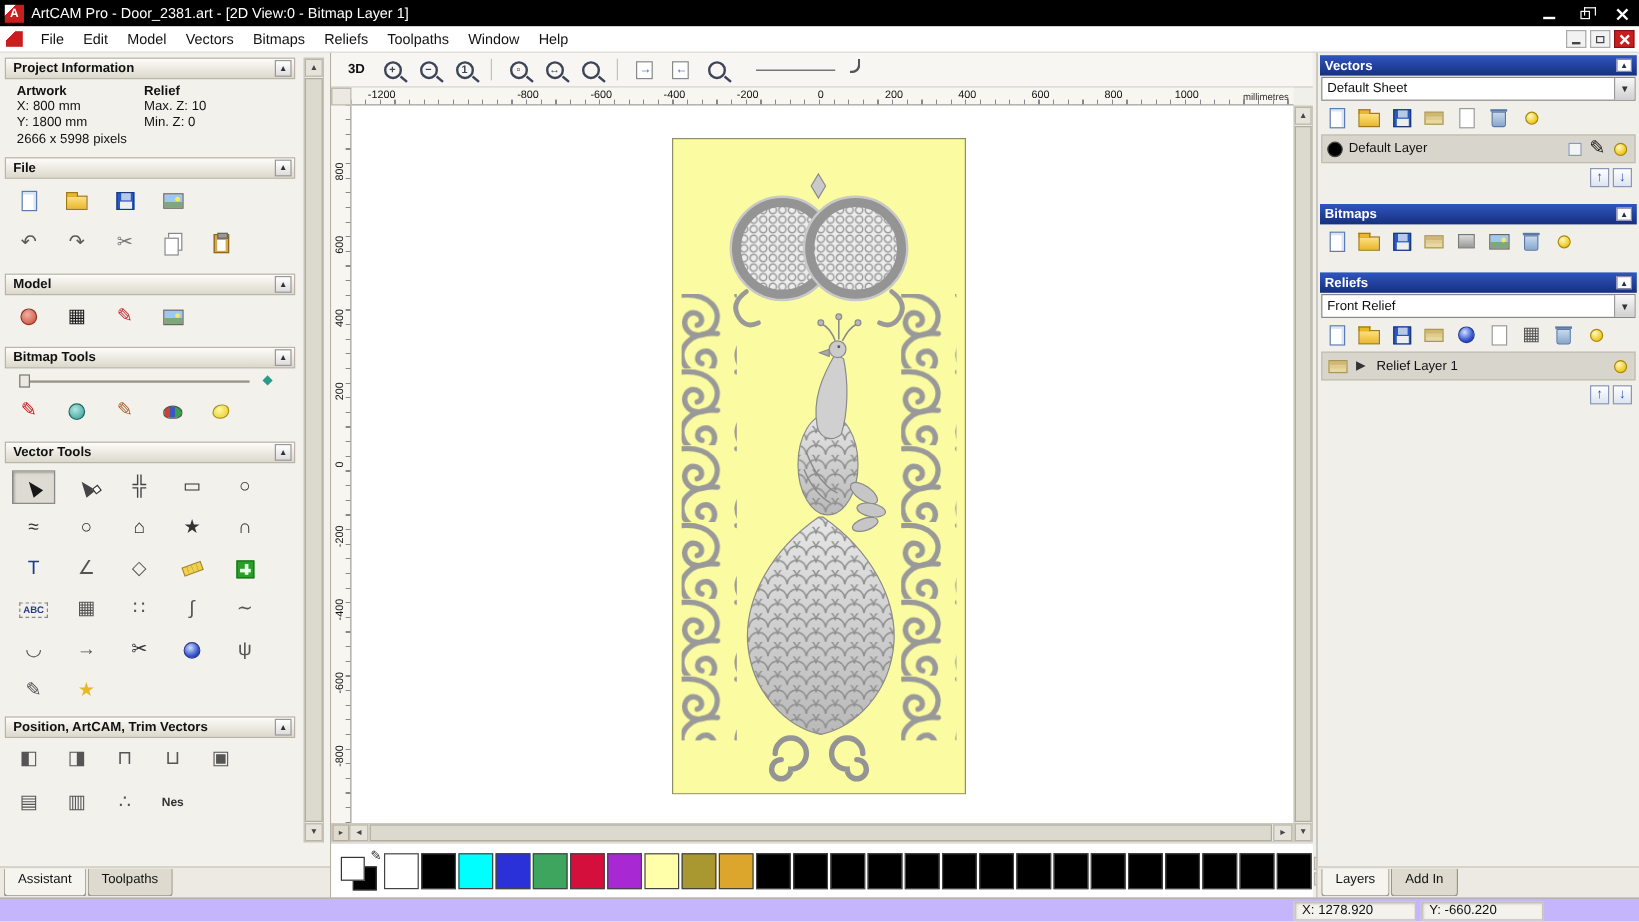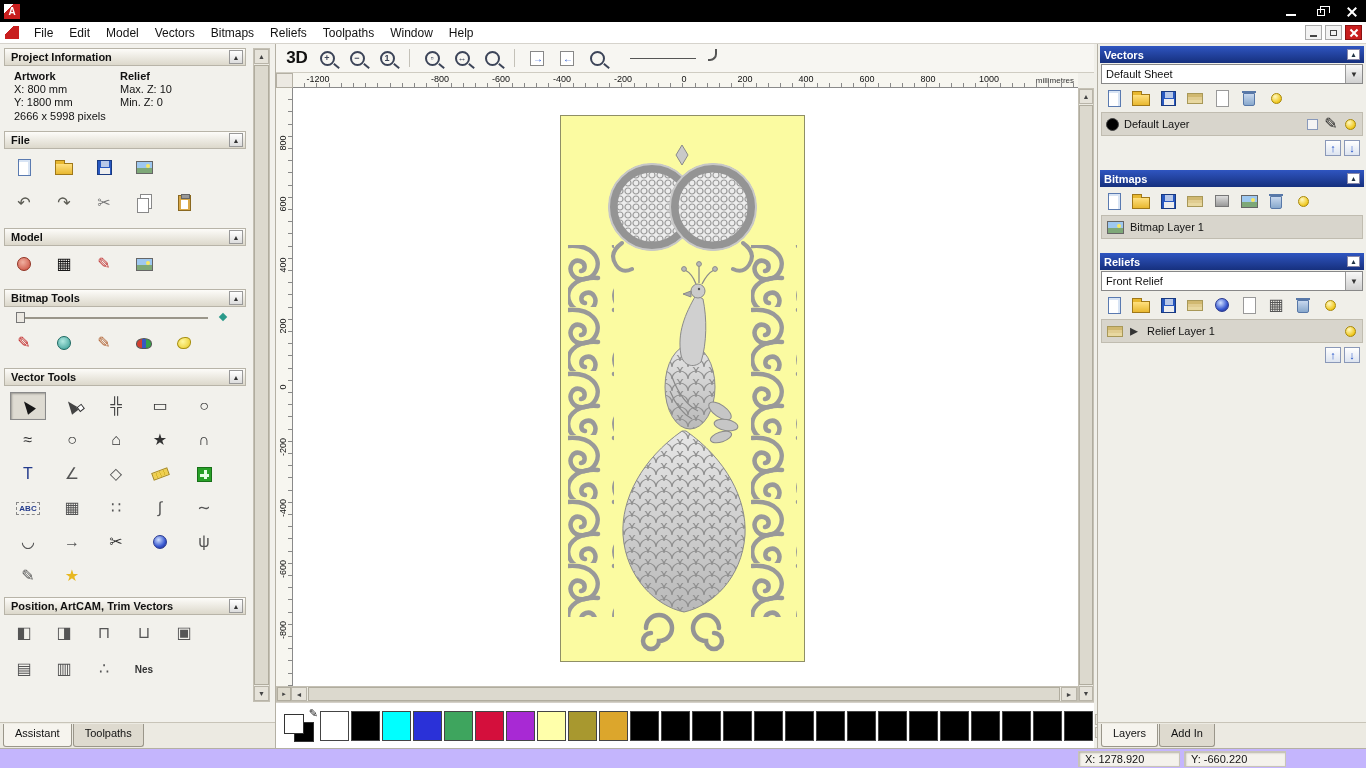--- a/index.html
+++ b/index.html
@@ -29,21 +29,21 @@
   .msh-rest{position:relative;width:7px;height:6px;border:1px solid #444}
   .mbtn.close{background:#c81e1e;border-color:#8a1212}
   .msh-close{position:relative;width:9px;height:9px}
   .msh-close::before,.msh-close::after{content:"";position:absolute;left:4px;top:0;width:2px;height:10px;background:#fff}
   .msh-close::before{transform:rotate(45deg)}.msh-close::after{transform:rotate(-45deg)}
 
   
   .tcell{display:inline-flex;align-items:center;justify-content:center;min-width:24px;height:24px;border:1px solid transparent}
   .tcell.pressed{background:#dedbd2;border:1px solid #8a8a8a;box-shadow:inset 1px 1px 2px rgba(0,0,0,.3)}
   .icg{font-size:16px;line-height:1}
-  .ictext{font-weight:bold;font-size:17px}
+  .ictext{font-weight:bold;font-size:11px}
   .vsep{width:1px;height:18px;background:#c4c1b8;margin:0 5px}
 
   .zoomic{position:relative;width:15px;height:15px;border:2px solid #3c4458;border-radius:50%;display:flex;align-items:center;justify-content:center;font-size:9px;font-weight:bold;color:#3c4458}
   .zoomic::after{content:"";position:absolute;width:7px;height:2px;background:#3c4458;right:-7px;bottom:-3px;transform:rotate(40deg)}
 
   .ic-page{width:13px;height:17px;background:#fff;border:1px solid #5a7ab0;box-shadow:inset -2px 2px 0 #d8e4f4;display:block}
   .ic-pagew{width:13px;height:17px;background:#fff;border:1px solid #999;display:block}
   .ic-folder{width:18px;height:12px;background:linear-gradient(#ffe080,#e8b830);border:1px solid #a07818;position:relative;margin-top:4px;display:block}
   .ic-folder::before{content:"";position:absolute;top:-4px;left:-1px;width:8px;height:3px;background:#e8b830;border:1px solid #a07818;border-bottom:none}
   .ic-disk{width:15px;height:15px;background:#2858c0;border:1px solid #1a3a80;position:relative;display:block}
@@ -156,20 +156,21 @@
   .statusbar{position:absolute;left:0;top:748px;width:1366px;height:20px;background:#c4b5fd;border-top:1px solid #b4b0a4}
   .scell{position:absolute;top:2px;height:16px;border:1px solid #c8c4b8;box-shadow:inset 1px 1px 2px #b8b4a8;background:#f4f2ec;padding:1px 6px}
 </style>
 </head>
 <body>
 
 <div id="app">
 
   <div class="titlebar">
     <span class="tlogo">A</span>
+    <span>ArtCAM Pro - Door_2381.art - [2D View:0 - Bitmap Layer 1]</span>
     <span class="tbtns">
       <span class="tbtn">
           <span class="sh-min"></span>
         </span>
       <span class="tbtn">
           <span class="sh-rest"></span>
         </span>
       <span class="tbtn">
           <span class="sh-close"></span>
         </span>
@@ -711,28 +712,20 @@
         <span class="tcell">
           <span class="ics ic-img"></span>
         </span>
         <span class="tcell">
           <span class="ics ic-trash"></span>
         </span>
         <span class="tcell">
           <span class="ics ic-bulb"></span>
         </span>
       </div>
-    <div class="lrow">
-      <span style="display:flex;align-items:center">
-          <span class="tcell">
-            <span class="ics ic-img"></span>
-          </span>
-        </span>
-      <span class="lname">Bitmap Layer 1</span>
-    </div>
 
     <div class="phead">
       <span>Reliefs</span>
       <span class="rollup">▴</span>
     </div>
     <div class="dd">
       <span class="ddval">Front Relief</span>
       <span class="ddbtn">▼</span>
     </div>
     <div class="ptools">

